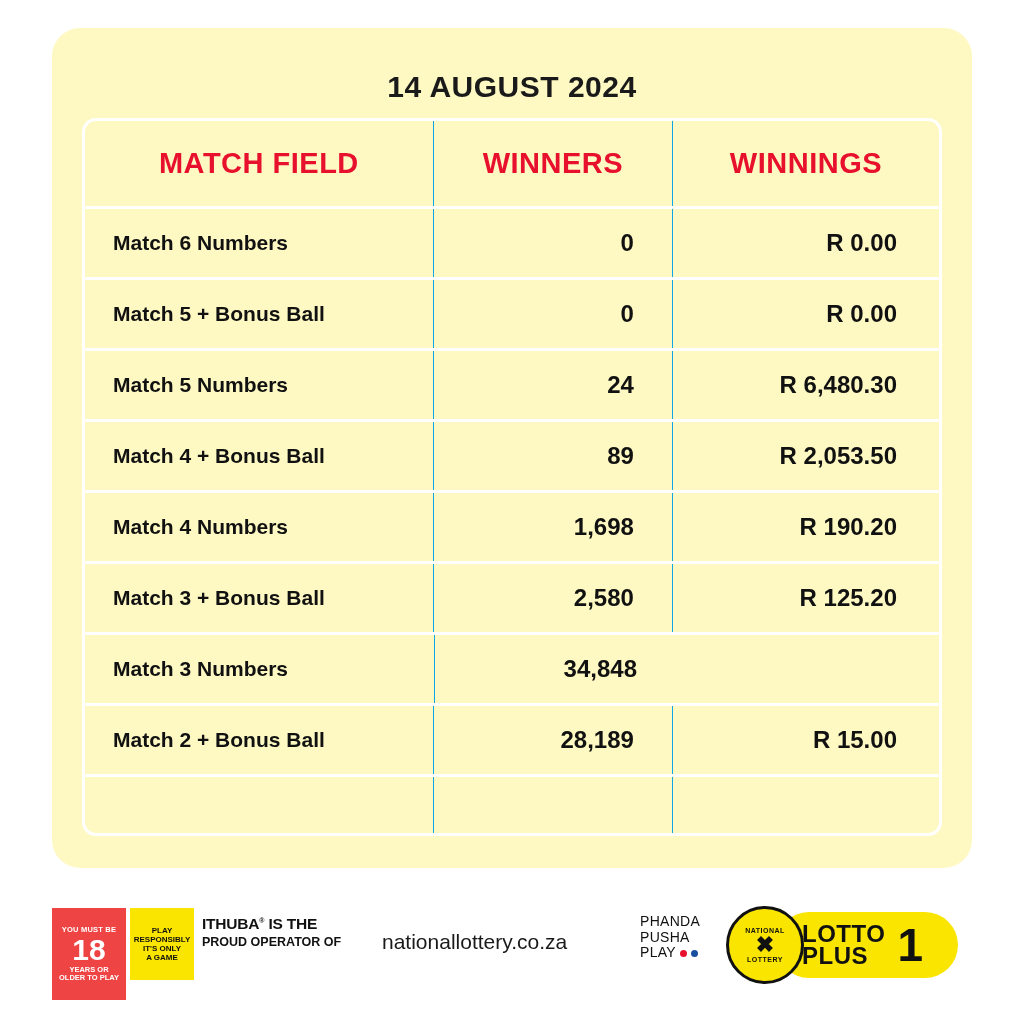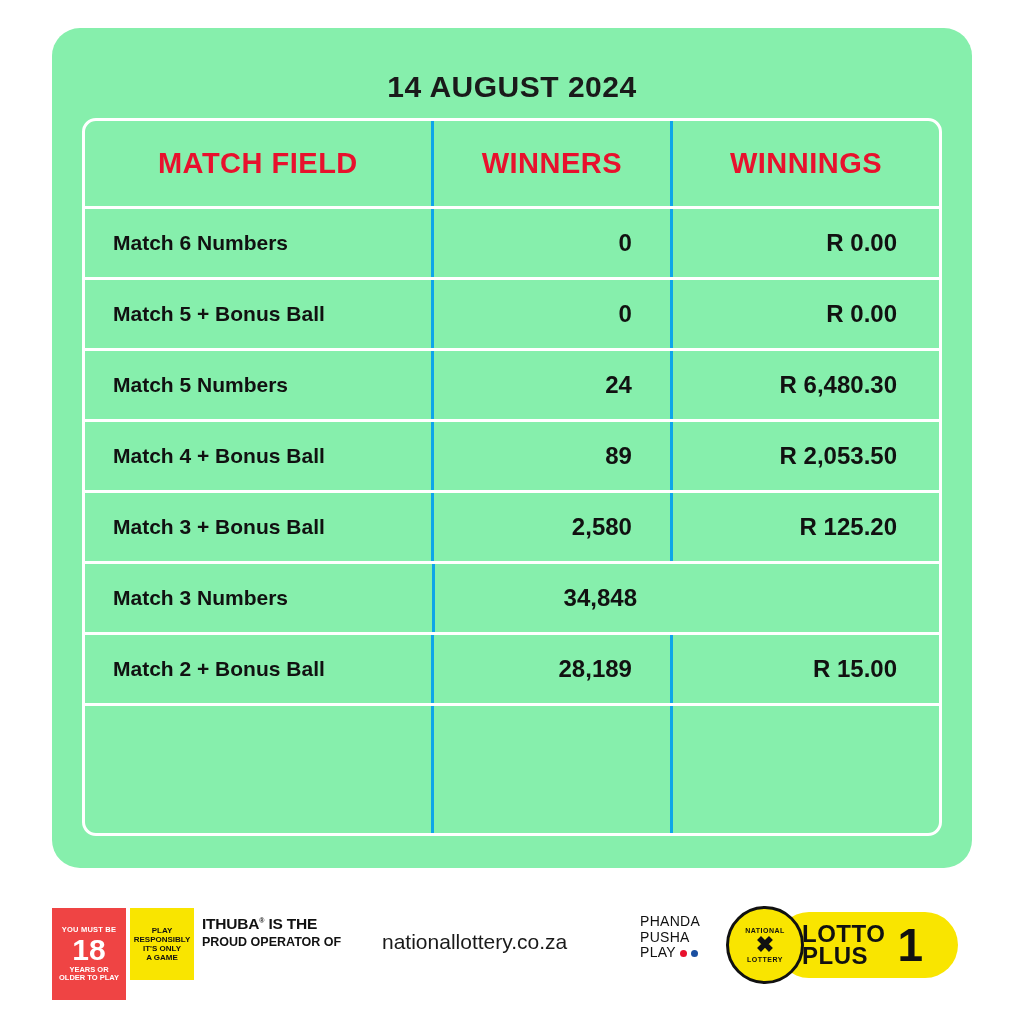--- a/index.html
+++ b/index.html
@@ -19,21 +19,21 @@
     overflow: hidden;
   }
 
   
   .card {
     position: absolute;
     left: 52px;
     top: 28px;
     width: 920px;
     height: 840px;
-    background: #86efac;
+    background: #fef9c3;
     border-radius: 28px;
   }
   .card-title {
     text-align: center;
     font-size: 30px;
     font-weight: bold;
     color: #1a1a1a;
     letter-spacing: 0.5px;
     padding-top: 42px;
     padding-bottom: 0;
@@ -57,21 +57,21 @@
     border-bottom: 3px solid #ffffff;
   }
   .row:last-child { border-bottom: none; }
   .head-row { height: 88px; }
   .data-row { height: 71px; }
   .pad-row  { flex: 1 1 auto; border-bottom: none; }
 
   .cell {
     display: flex;
     align-items: center;
-    border-right: 3px solid #0ea5e9;
+    border-right: 1px solid #0ea5e9;
   }
   .cell:last-child { border-right: none; }
 
   .c-field   { width: 350px; padding-left: 28px; justify-content: flex-start; }
   .c-winners { width: 240px; padding-right: 38px; justify-content: flex-end; }
   .c-amount  { width: 267px; padding-right: 42px; justify-content: flex-end; }
 
   .head-cell {
     justify-content: center;
     color: #e8112d;
@@ -279,20 +279,31 @@
             <span class="field-txt">Match 4  + Bonus Ball</span>
           </div>
         <div class="cell c-winners">
             <span class="num-txt">89</span>
           </div>
         <div class="cell c-amount">
             <span class="money-txt">R 2,053.50</span>
           </div>
       </div>
 
+      <div class="row data-row">
+        <div class="cell c-field">
+            <span class="field-txt">Match 4 Numbers</span>
+          </div>
+        <div class="cell c-winners">
+            <span class="num-txt">1,698</span>
+          </div>
+        <div class="cell c-amount">
+            <span class="money-txt">R 190.20</span>
+          </div>
+      </div>
 
       <div class="row data-row">
         <div class="cell c-field">
             <span class="field-txt">Match 3 + Bonus Ball</span>
           </div>
         <div class="cell c-winners">
             <span class="num-txt">2,580</span>
           </div>
         <div class="cell c-amount">
             <span class="money-txt">R 125.20</span>

